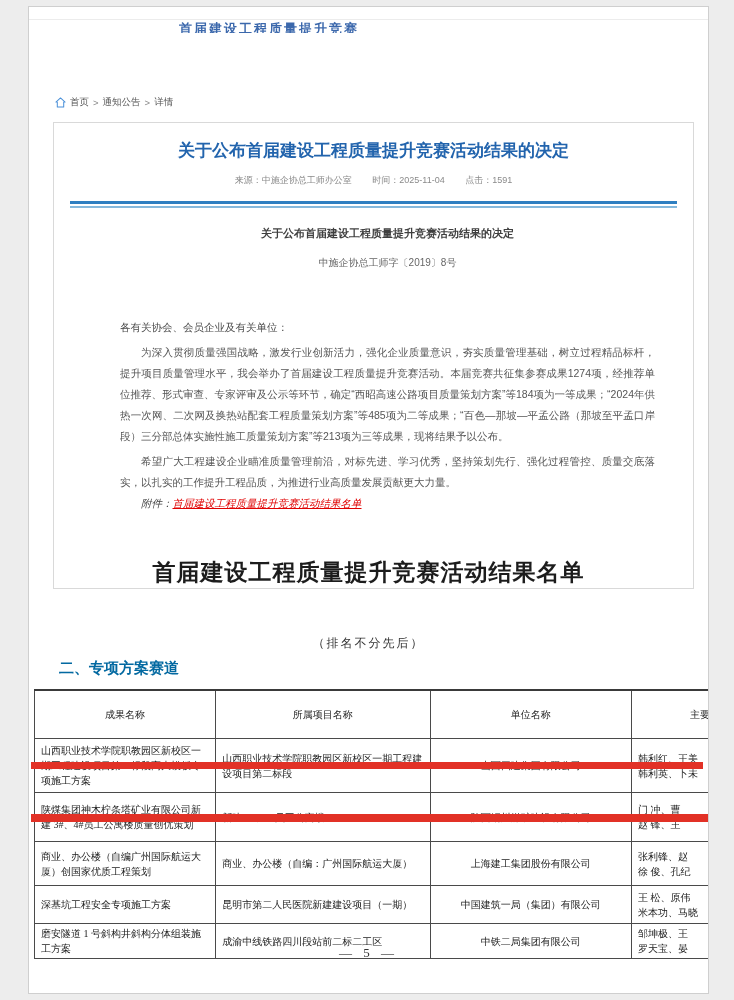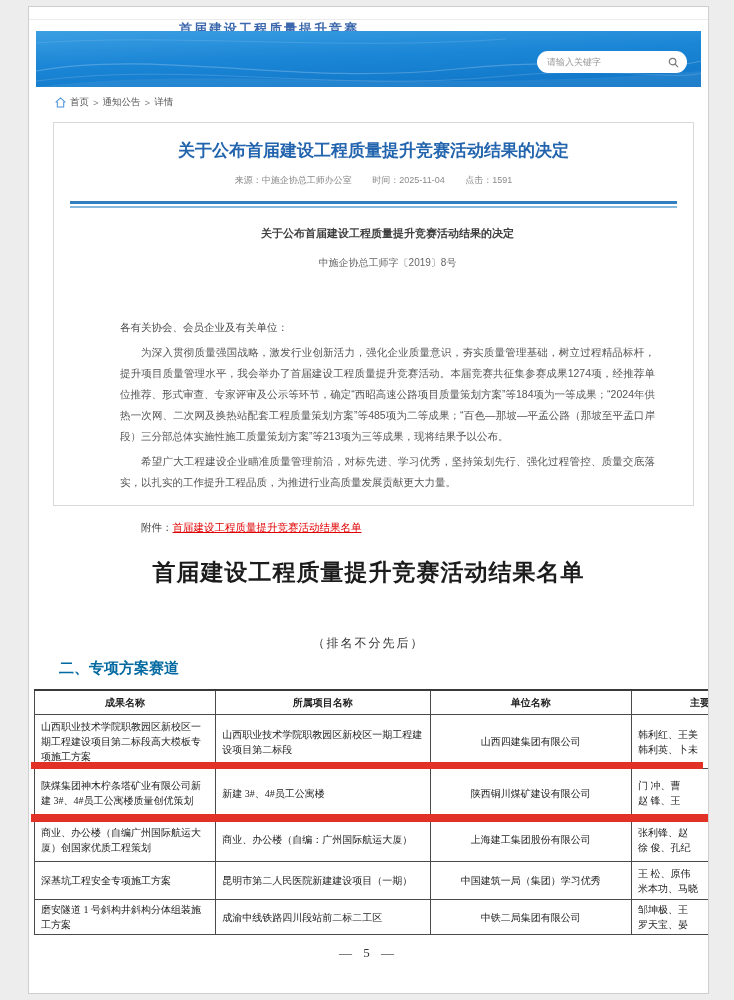--- a/index.html
+++ b/index.html
@@ -38,41 +38,41 @@
   .search-pill input::placeholder{color:#999;}
   
   .breadcrumb{
     position:absolute;left:26px;top:89px;display:flex;align-items:center;
     font-size:9.5px;color:#555;gap:4px;
   }
   .breadcrumb .sep{color:#888;}
   .breadcrumb .bc-link{cursor:pointer;}
   
   .article{
-    position:absolute;left:24px;top:115px;width:641px;height:384px;
+    position:absolute;left:24px;top:115px;width:641px;height:467px;
     border:1px solid #d9d9d9;background:#fff;box-sizing:border-box;
   }
   .art-title{
     margin-top:16px;text-align:center;color:#2264ad;font-weight:bold;font-size:17px;
   }
   .art-meta{
     margin-top:12px;text-align:center;color:#8a8a8a;font-size:9px;
   }
   .art-meta span{margin:0 9px;}
   .sep-thick{margin:14px 16px 0 16px;height:3px;background:#2f7fc1;}
   .sep-thin{margin:2px 16px 0 16px;height:2px;background:#85b9dd;}
   .doc{
     position:absolute;left:66px;right:38px;top:100px;color:#555;font-size:10.5px;
     line-height:21px;
   }
   .doc-title{text-align:center;color:#3f3f3f;font-size:11px;font-weight:bold;}
   .doc-number{text-align:center;color:#666;font-size:10px;margin-top:8px;}
   .doc-salutation{margin-top:44px;color:#4a4a4a;}
   .doc p{margin:4px 0 0 0;text-indent:2em;text-align:justify;}
-  .doc .attach{margin-top:24px;text-indent:2em;}
+  .doc .attach{text-indent:2em;font-style:italic;}
   .attach-label{color:#454545;}
   .attach-link{color:#e00000;text-decoration:underline;cursor:pointer;}
   
   .serif{font-family:"Liberation Serif","DejaVu Serif",serif;}
   .list-title{
     position:absolute;left:0;right:0;top:550px;text-align:center;
     font-size:23px;font-weight:bold;color:#1c1c1c;letter-spacing:1px;
   }
   .list-sub{
     position:absolute;left:0;right:0;top:600px;text-align:center;
@@ -88,21 +88,21 @@
   
   .tbl{
     position:absolute;left:5px;top:682px;border-collapse:collapse;table-layout:fixed;
     width:765px;font-size:10px;color:#222;
   }
   .tbl th,.tbl td{
     border:1px solid #4a4a4a;padding:2px 6px;vertical-align:middle;
     line-height:15px;overflow:hidden;
   }
   .tbl{border-top:2px solid #3a3a3a;}
-  .tbl th{font-weight:bold;text-align:center;padding:4px 2px;margin-left:32px;}
+  .tbl th{font-weight:normal;text-align:center;padding:16px 2px;margin-left:32px;}
   .td-left{text-align:left;}
   .td-center{text-align:center;}
   .people{white-space:pre-line;}
   .c1{width:180px;} .c2{width:213px;} .c3{width:200px;} .c4{width:166px;}
   .redbar{position:absolute;background:#e23126;z-index:5;}
   .redbar.b1{left:2px;top:755px;width:672px;height:7px;}
   .redbar.b2{left:2px;top:807px;width:692px;height:8px;}
   .page-num{
     position:absolute;left:0;right:0;top:938px;text-align:center;
     font-size:13px;color:#333;letter-spacing:4px;
@@ -112,35 +112,20 @@
 <body>
 
 <div class="card">
 
   <div class="topline"></div>
 
   <div class="logo-frag">
     <span>首届建设工程质量提升竞赛</span>
   </div>
 
-  <div class="banner">
-    <svg class="waves" viewBox="0 0 665 56" preserveAspectRatio="none">
-      <path d="M0,40 C120,18 260,55 420,38 C540,25 620,42 665,30" fill="none" stroke="rgba(255,255,255,0.22)" stroke-width="1.2"></path>
-      <path d="M0,50 C150,30 300,62 470,45 C580,35 640,50 665,42" fill="none" stroke="rgba(255,255,255,0.15)" stroke-width="1"></path>
-      <path d="M0,56 C180,34 380,64 665,40 L665,56 Z" fill="rgba(255,255,255,0.07)"></path>
-      <path d="M0,12 C140,2 300,20 470,8" fill="none" stroke="rgba(255,255,255,0.12)" stroke-width="1"></path>
-    </svg>
-    <div class="search-pill">
-      <input type="text" placeholder="请输入关键字" style="">
-      <svg width="11" height="11" viewBox="0 0 12 12">
-        <circle cx="5" cy="5" r="3.6" fill="none" stroke="#777" stroke-width="1.3"></circle>
-        <line x1="7.8" y1="7.8" x2="11" y2="11" stroke="#777" stroke-width="1.3"></line>
-      </svg>
-    </div>
-  </div>
 
   <div class="breadcrumb">
     <svg width="11" height="11" viewBox="0 0 12 12">
       <path d="M6 1 L11 5.5 L9.5 5.5 L9.5 11 L2.5 11 L2.5 5.5 L1 5.5 Z" fill="none" stroke="#4a90d9" stroke-width="1.1" stroke-linejoin="round"></path>
     </svg>
     <span class="bc-link">首页</span>
     <span class="sep">&gt;</span>
     <span class="bc-link">通知公告</span>
     <span class="sep">&gt;</span>
     <span>详情</span>
@@ -204,21 +189,21 @@
     <tr style="height:44px">
       <td class="td-left">商业、办公楼（自编广州国际航运大厦）创国家优质工程策划</td>
       <td class="td-left">商业、办公楼（自编：广州国际航运大厦）</td>
       <td class="td-center">上海建工集团股份有限公司</td>
       <td class="td-left people">张利锋、赵 
 徐 俊、孔纪</td>
     </tr>
     <tr style="height:38px">
       <td class="td-left">深基坑工程安全专项施工方案</td>
       <td class="td-left">昆明市第二人民医院新建建设项目（一期）</td>
-      <td class="td-center">中国建筑一局（集团）学习优秀</td>
+      <td class="td-center">中国建筑一局（集团）有限公司</td>
       <td class="td-left people">王 松、原伟
 米本功、马晓</td>
     </tr>
     <tr style="height:30px">
       <td class="td-left">磨安隧道 1 号斜构井斜构分体组装施工方案</td>
       <td class="td-left">成渝中线铁路四川段站前二标二工区</td>
       <td class="td-center">中铁二局集团有限公司</td>
       <td class="td-left people">邹坤极、王 
 罗天宝、晏 </td>
     </tr>

